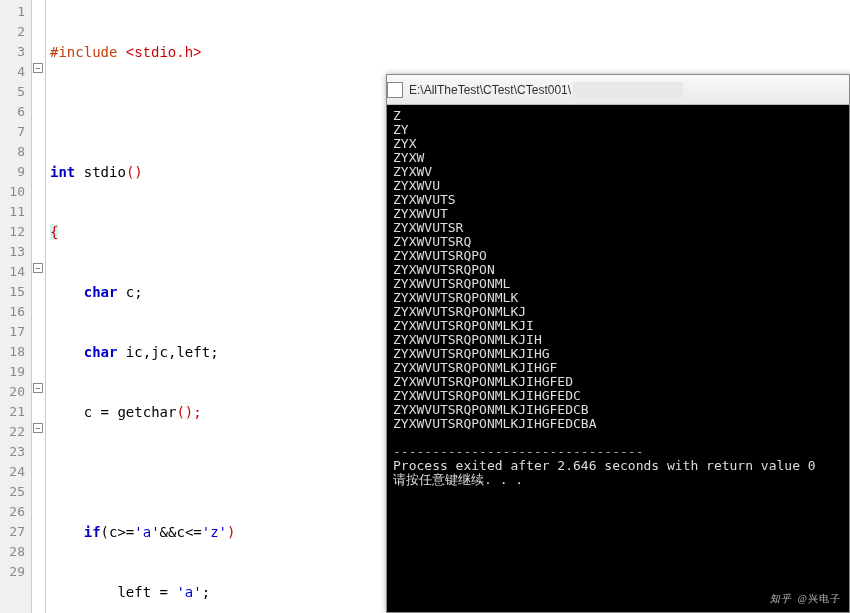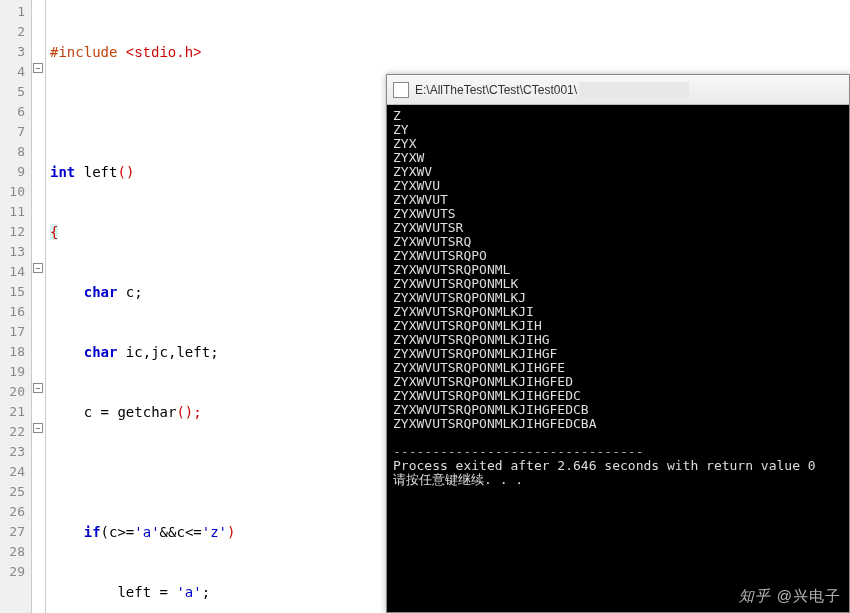--- a/index.html
+++ b/index.html
@@ -12,27 +12,27 @@
 .code div { height:20px; }
 .kw { color:#0000cc; font-weight:bold;text-align:center; }
 .pp { color:#c2410c; }
 .inc { color:#cc0000;font-family:Liberation Mono, monospace; }
 .str { color:#0000cc; }
 .pun { color:#cc0000; }
 .curly { color:#cc0000; }
 .hl-end { background:#d8f0f0; }
 
 .console-win { position:absolute; left:386px; top:74px; width:464px; height:539px; border:1px solid #888; background:#000; box-shadow:0 0 6px rgba(0,0,0,.3); }
-.titlebar { height:30px; background:linear-gradient(#f8f8f8,#eaeaea); border-bottom:1px solid #bbb; display:flex; align-items:center; padding-left:6px; font-family:"Segoe UI",sans-serif; font-size:12px; color:#333; }
+.titlebar { height:30px; background:linear-gradient(#f8f8f8,#eaeaea); border-bottom:1px solid #bbb; display:flex; align-items:center; font-family:"Segoe UI",sans-serif; font-size:12px; color:#333; }
 .title-icon { width:16px; height:16px; border:1px solid #888; margin-right:6px; background:#fff; }
 .title-blank { background:#e8e8e8; width:110px; height:16px; margin-left:2px; }
 .console-body { font-family:"SimSun","NSimSun",monospace; font-size:13px; color:#ddd; padding:4px 6px; line-height:14px; letter-spacing:0; }
 .console-body div { height:14px; white-space:pre; }
 .sep { color:#aaa; }
-.watermark { position:absolute; right:8px; bottom:6px; color:rgba(255,255,255,.7); font-family:Liberation Sans, sans-serif; font-size:15px; letter-spacing:1px; }
+.watermark { position:absolute; right:8px; bottom:6px; color:rgba(255,255,255,.7); font-family:Liberation Serif, serif; font-size:10px; letter-spacing:1px; }
 .watermark .zh { font-style:italic; margin-right:6px; }
 </style>
 </head>
 <body>
 
 <div class="editor">
   <div class="gutter">
     <div>1</div>
     <div>2</div>
     <div>3</div>
@@ -65,21 +65,21 @@
   </div>
   <div class="fold">
     <div class="fold-box" style="top:63px">−</div>
     <div class="fold-box" style="top:263px">−</div>
     <div class="fold-box" style="top:383px">−</div>
     <div class="fold-box" style="top:423px">−</div>
   </div>
   <div class="code">
     <div><span class="pp">#include </span><span class="inc">&lt;stdio.h&gt;</span></div>
     <div></div>
-    <div><span class="kw">int</span><span> left</span><span class="pun">()</span></div>
+    <div><span class="kw">int</span><span> stdio</span><span class="pun">()</span></div>
     <div><span class="curly hl-end">{</span></div>
     <div>    <span class="kw">char</span><span> c;</span></div>
     <div>    <span class="kw">char</span><span> ic,jc,left;</span></div>
     <div><span>    c = getchar</span><span class="pun">();</span></div>
     <div></div>
     <div>    <span class="kw">if</span><span>(c&gt;=</span><span class="str">'a'</span><span>&amp;&amp;c&lt;=</span><span class="str">'z'</span><span class="pun">)</span></div>
     <div><span>        left = </span><span class="str">'a'</span><span>;</span></div>
     
     
     
@@ -108,33 +108,33 @@
     <span>E:\AllTheTest\CTest\CTest001\</span>
     <div class="title-blank"></div>
   </div>
   <div class="console-body" id="console-lines">
   <div>Z</div>
       <div>ZY</div>
       <div>ZYX</div>
       <div>ZYXW</div>
       <div>ZYXWV</div>
       <div>ZYXWVU</div>
+      <div>ZYXWVUTS</div>
       <div>ZYXWVUT</div>
-      <div>ZYXWVUTS</div>
       <div>ZYXWVUTSR</div>
       <div>ZYXWVUTSRQ</div>
       <div>ZYXWVUTSRQPO</div>
+      <div>ZYXWVUTSRQPON</div>
       <div>ZYXWVUTSRQPONML</div>
       <div>ZYXWVUTSRQPONMLK</div>
       <div>ZYXWVUTSRQPONMLKJ</div>
       <div>ZYXWVUTSRQPONMLKJI</div>
       <div>ZYXWVUTSRQPONMLKJIH</div>
       <div>ZYXWVUTSRQPONMLKJIHG</div>
       <div>ZYXWVUTSRQPONMLKJIHGF</div>
-      <div>ZYXWVUTSRQPONMLKJIHGFE</div>
       <div>ZYXWVUTSRQPONMLKJIHGFED</div>
       <div>ZYXWVUTSRQPONMLKJIHGFEDC</div>
       <div>ZYXWVUTSRQPONMLKJIHGFEDCB</div>
       <div>ZYXWVUTSRQPONMLKJIHGFEDCBA</div>
       <div>&nbsp;</div>
       <div class="sep">--------------------------------</div>
       <div>Process exited after 2.646 seconds with return value 0</div>
       <div>请按任意键继续. . .</div>
     </div>
   <div class="watermark">

